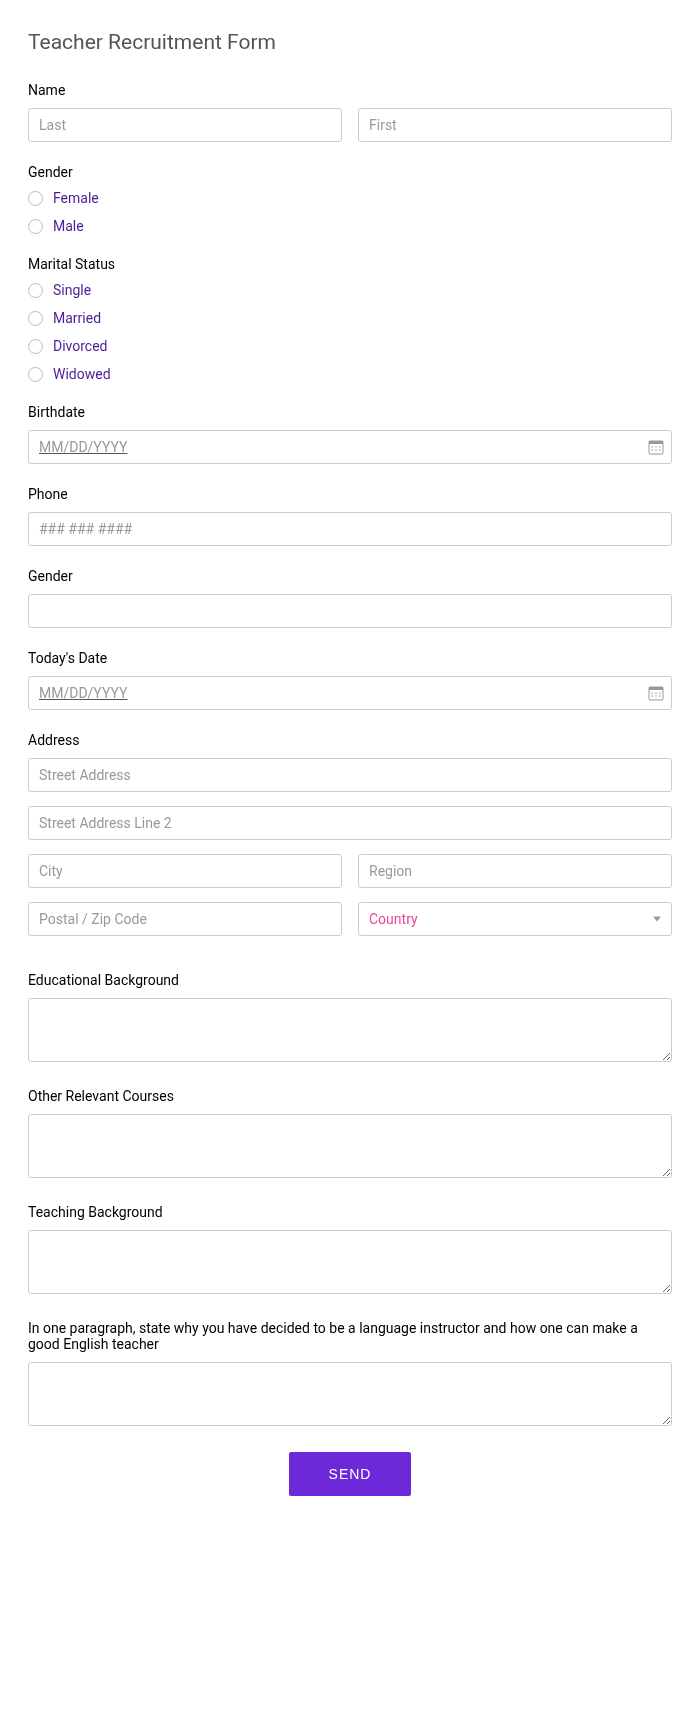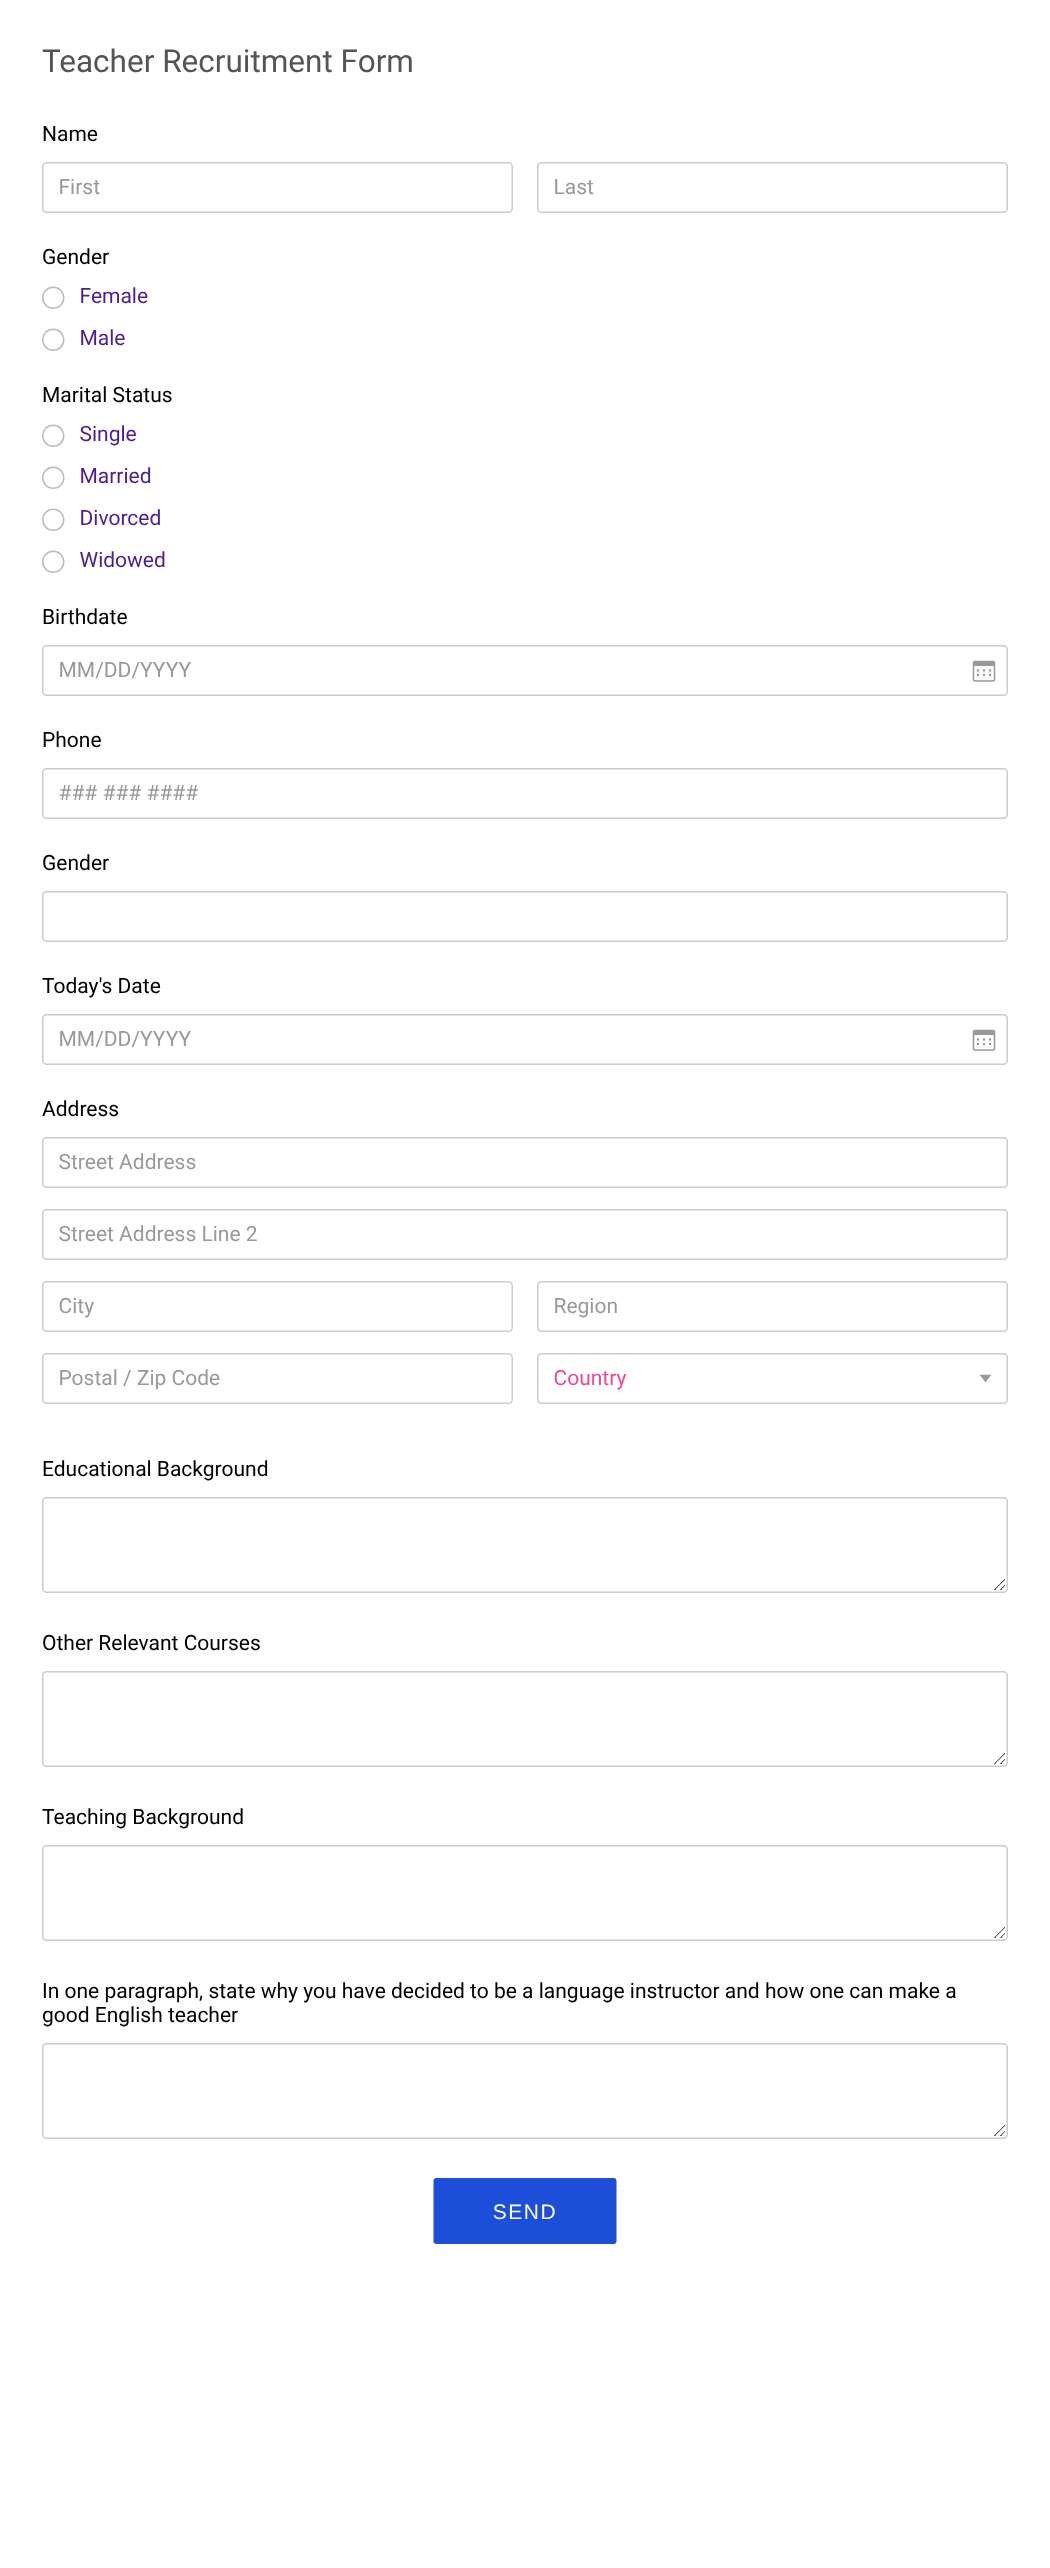--- a/index.html
+++ b/index.html
@@ -69,20 +69,21 @@
 }
 .radio-label {
   font-size: 14px;
   color: #4c1d95;
 }
 .date-wrapper {
   position: relative;
 }
 .date-wrapper input {
   padding-right: 36px;
+  text-decoration: underline;
 }
 .cal-icon {
   position: absolute;
   right: 8px;
   top: 50%;
   transform: translateY(-50%);
   width: 16px;
   height: 16px;
   pointer-events: none;
 }
@@ -111,40 +112,40 @@
   border-left: 4px solid transparent;
   border-right: 4px solid transparent;
   border-top: 5px solid #999;
 }
 .submit-row {
   display: flex;
   justify-content: center;
   margin-top: 10px;
 }
 .submit-btn {
-  background: #1d4ed8;
+  background: #6d28d9;
   color: #fff;
   border: none;
   padding: 14px 40px;
   font-size: 14px;
   letter-spacing: 1px;
   cursor: pointer;
   border-radius: 2px;
 }
 </style>
 </head>
 <body>
 
 <h1>Teacher Recruitment Form</h1>
 
 <div class="field">
   <label class="field-label">Name</label>
   <div class="row">
+    <input type="text" placeholder="Last" style="">
     <input type="text" placeholder="First" style="">
-    <input type="text" placeholder="Last" style="">
   </div>
 </div>
 
 <div class="field">
   <label class="field-label">Gender</label>
   <div class="radio-item">
     <span class="radio-circle"></span>
     <span class="radio-label">Female</span>
   </div>
   <div class="radio-item">

